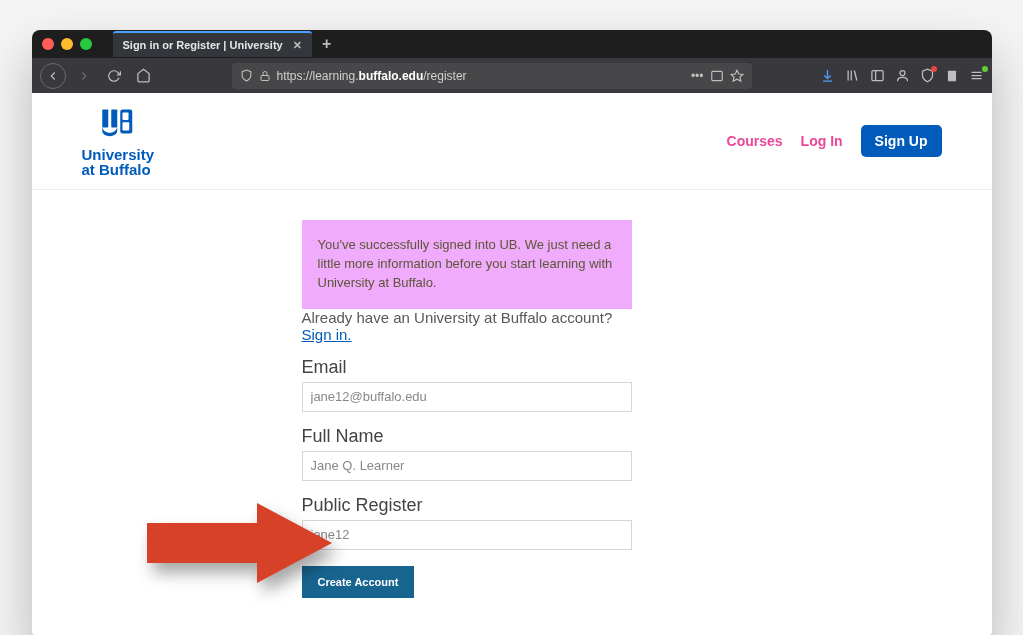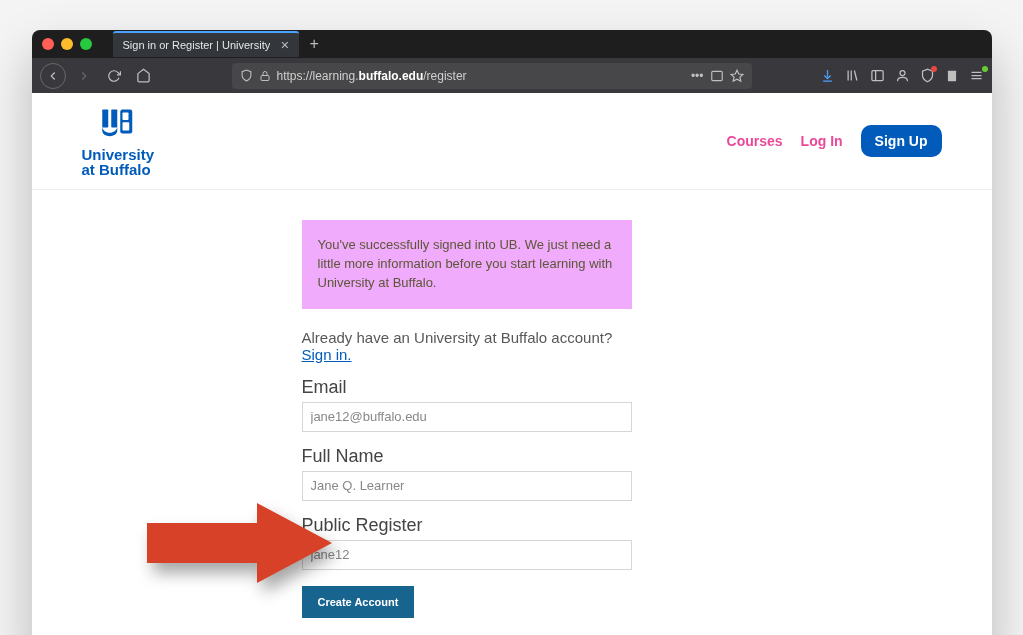--- a/index.html
+++ b/index.html
@@ -15,20 +15,21 @@
     overflow: hidden;
   }
 
   
   .titlebar {
     background: #1e1e1e;
     height: 28px;
     display: flex;
     align-items: center;
     padding: 0 10px;
+    font-weight: bold;
   }
   .traffic { display: inline-block; width: 12px; height: 12px; border-radius: 50%; margin-right: 7px; }
   .red { background: #ff5f56; }
   .yellow { background: #ffbd2e; }
   .green { background: #27c93f; }
   .tab {
     margin-left: 14px;
     background: #33373b;
     border-top: 2px solid #4aa3ff;
     color: #e6e6e6;
@@ -80,29 +81,29 @@
   
   .page { background:#fff; min-height: 500px; position:relative; padding-bottom: 40px;}
 
   
   .site-header { display:flex; align-items:center; justify-content:space-between; padding: 12px 50px 12px 50px; border-bottom:1px solid #eee; }
   .logo { display:flex; align-items:center; gap:6px;flex-direction:column; }
   .logo-text { display:flex; flex-direction:column; line-height:1; }
   .logo-text span { color:#005bbb; font-weight:700; font-size:15px; }
   .nav { display:flex; align-items:center; gap:18px; }
   .nav a { color:#ec4899; font-size:14px; font-weight:600; cursor:pointer; }
-  .signup-btn { background:#005bbb; color:#fff; border-radius:10px; padding: 8px 14px; font-size:14px; font-weight:600; cursor:pointer; }
+  .signup-btn { background:#005bbb; color:#fff; border-radius:5px; padding: 8px 14px; font-size:14px; font-weight:600; cursor:pointer; }
 
   
   .content { width: 330px; margin: 30px auto 0 270px; position:relative; }
   .banner {
     background:#f0abfc; color:#5c5637;
     padding:16px; font-size:13px; line-height:1.45;margin-top:6px;
   }
-  .already { margin-top:20px; color:#585858; font-size:15px; }
+  .already { color:#585858; font-size:15px; }
   .already a { color:#005bbb; text-decoration:underline; cursor:pointer; }
   .field { margin-top:14px; }
   .field label { display:block; color:#444; font-size:18px; margin-bottom:4px; }
   .field input {
     width:100%; height:30px; border:1px solid #d6d6d6; padding: 0 8px;
     font-size:13px; color:#888;
   }
   .create-btn {
     margin-top:16px; background:#17648f; color:#fff; border:none;
     padding:10px 16px; font-size:11px; font-weight:600; cursor:pointer;

